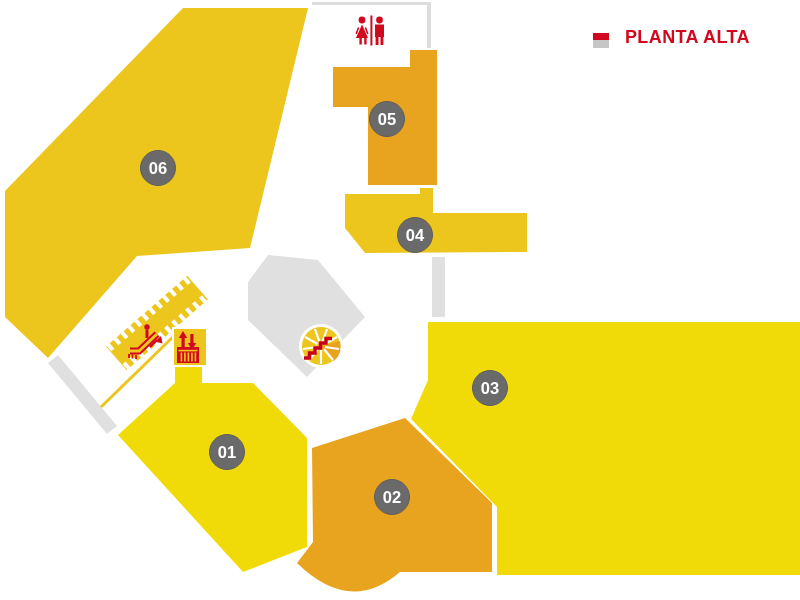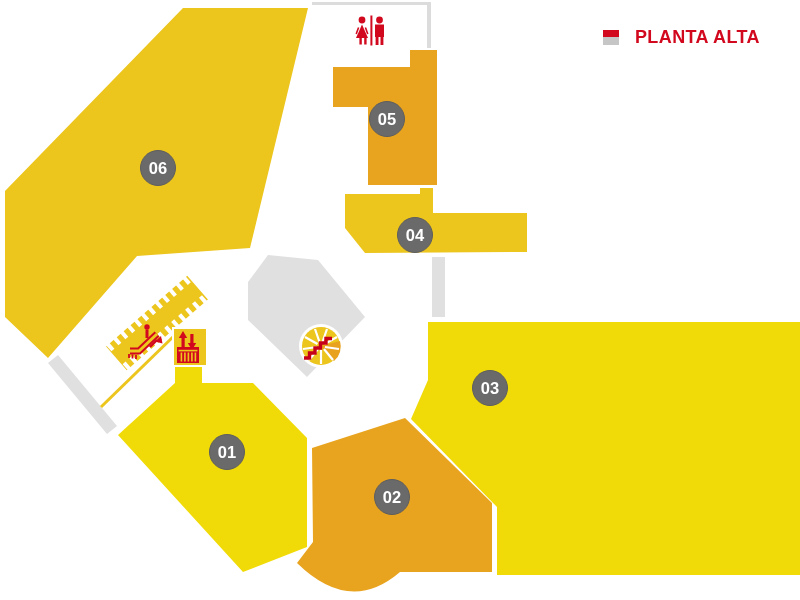--- a/index.html
+++ b/index.html
@@ -1,20 +1,20 @@
 <!DOCTYPE html>
 <html><head>
 <meta charset="utf-8">
 <style>
   html,body{margin:0;padding:0;background:#ffffff;}
   #canvas{position:relative;width:800px;height:600px;background:#ffffff;overflow:hidden;
           font-family:"Liberation Sans",sans-serif;}
   #plan{position:absolute;left:0;top:0;}
   .zone-num{font-family:"Liberation Sans",sans-serif;font-weight:bold;font-size:16.5px;fill:#ffffff;}
-  .floor-label{position:absolute;top:27px;right:40px;display:flex;align-items:center;gap:16px;cursor:pointer;}
+  .floor-label{position:absolute;top:27px;right:50px;display:flex;align-items:flex-end;gap:16px;cursor:pointer;}
   .floor-icon{width:16px;height:15px;background:#c6c6c6;position:relative;flex:0 0 auto;}
   .floor-icon .bar{position:absolute;left:0;top:0;width:100%;height:7px;background:#d2091e;}
   .floor-text{font-family:"Liberation Sans",sans-serif;font-weight:bold;font-size:18px;
               color:#d2091e;letter-spacing:.4px;white-space:nowrap;}
 </style>
 </head>
 <body>
 
 <div id="canvas">
 

